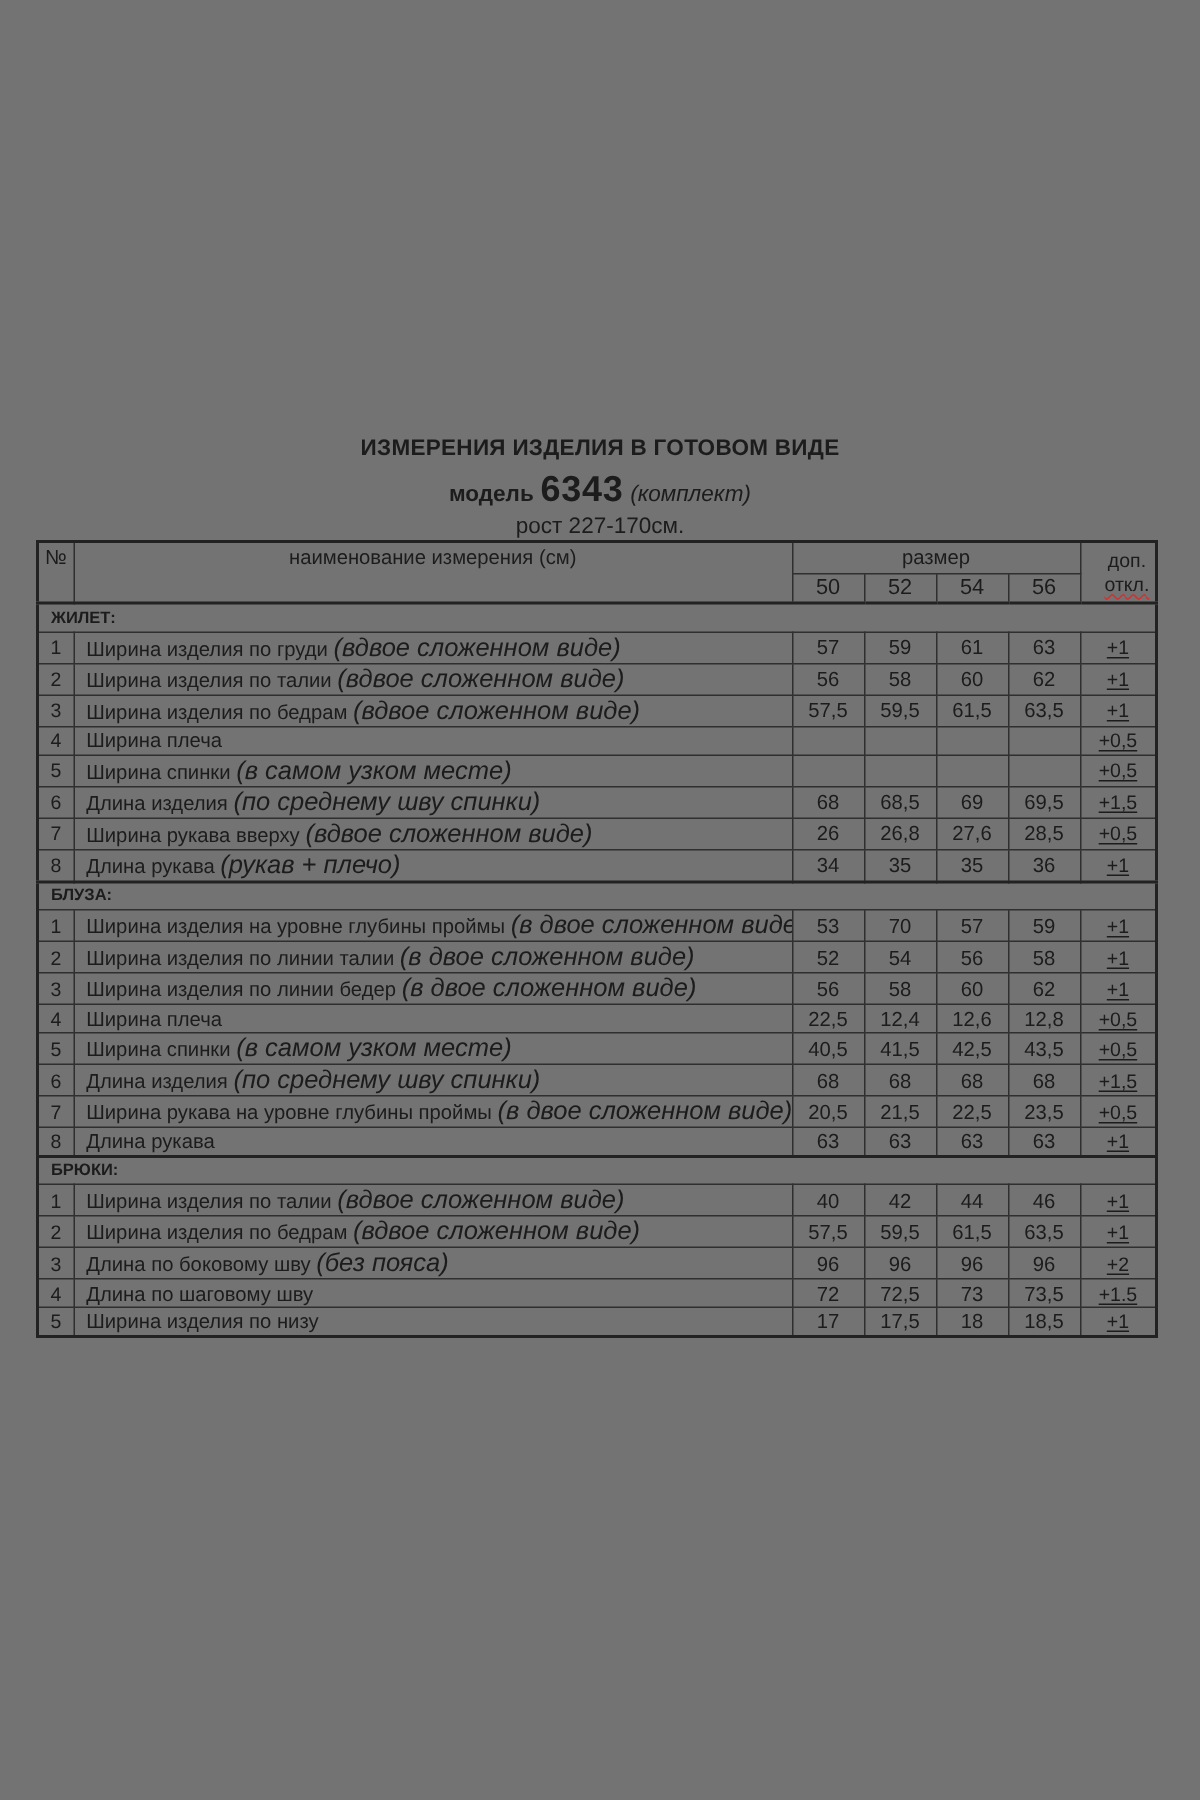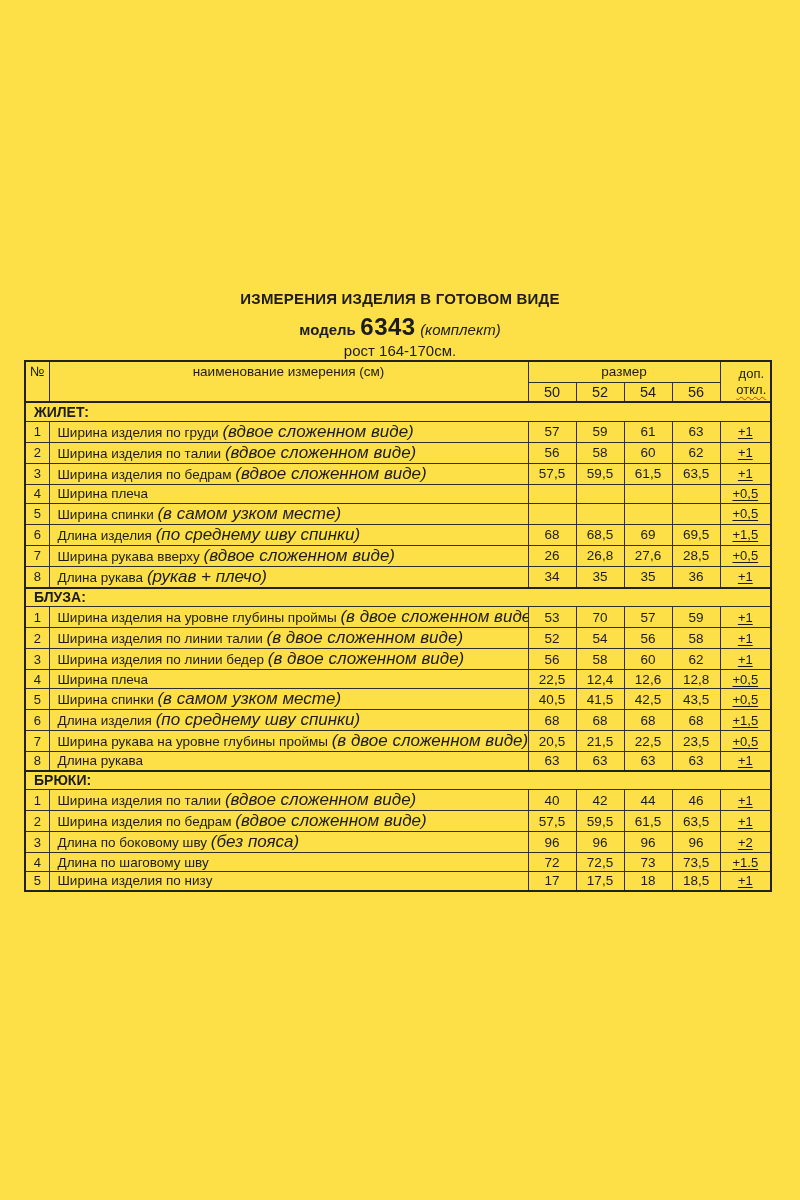--- a/index.html
+++ b/index.html
@@ -1,21 +1,21 @@
 <!DOCTYPE html>
 <html><head>
 <meta charset="utf-8">
 <style>
   * { margin: 0; padding: 0; box-sizing: border-box; }
   html, body { background: #ffffff; }
   .page {
     position: relative;
     width: 800px;
     height: 1200px;
-    background: #fde047;
+    background: #737373;
     font-family: "Liberation Sans", sans-serif;
     color: #1c1c1c;
     overflow: hidden;
   }
   .header-block {
     position: absolute;
     top: 290px;
     left: 0;
     width: 100%;
     text-align: center;
@@ -65,21 +65,21 @@
     text-decoration-color: #cc3333;
     text-decoration-thickness: 1px;
     text-underline-offset: 2px;
   }
   tr.section-row td {
     border-top: 2px solid #222;
     font-weight: bold;
     text-align: left;
     padding-left: 8px;
     height: 19px;
-    font-size: 14px;
+    font-size: 11px;
   }
   tbody tr.data-row td { height: 19px; }
   td.c-num { text-align: center; font-size: 13px; }
   td.c-name { text-align: left; padding-left: 8px; }
   td.c-name .note { font-style: italic; font-size: 17px; }
   td.c-val { text-align: center; font-size: 13.5px; }
   td.c-dev { text-align: center; font-size: 13px; }
   td.c-dev .dev-text {
     text-decoration: underline;
     text-underline-offset: 2px;
@@ -91,21 +91,21 @@
 
 <div class="page">
 
   <div class="header-block">
     <div class="doc-title">ИЗМЕРЕНИЯ ИЗДЕЛИЯ В ГОТОВОМ ВИДЕ</div>
     <div class="model-line">
       <span class="model-label">модель</span>
       <span class="model-number">6343</span>
       <span class="model-suffix">(комплект)</span>
     </div>
-    <div class="height-line">рост 164-170см.</div>
+    <div class="height-line">рост 227-170см.</div>
   </div>
 
   <table class="meas">
     <colgroup>
       <col style="width:24px">
       <col style="width:479px">
       <col style="width:48px">
       <col style="width:48px">
       <col style="width:48px">
       <col style="width:48px">

